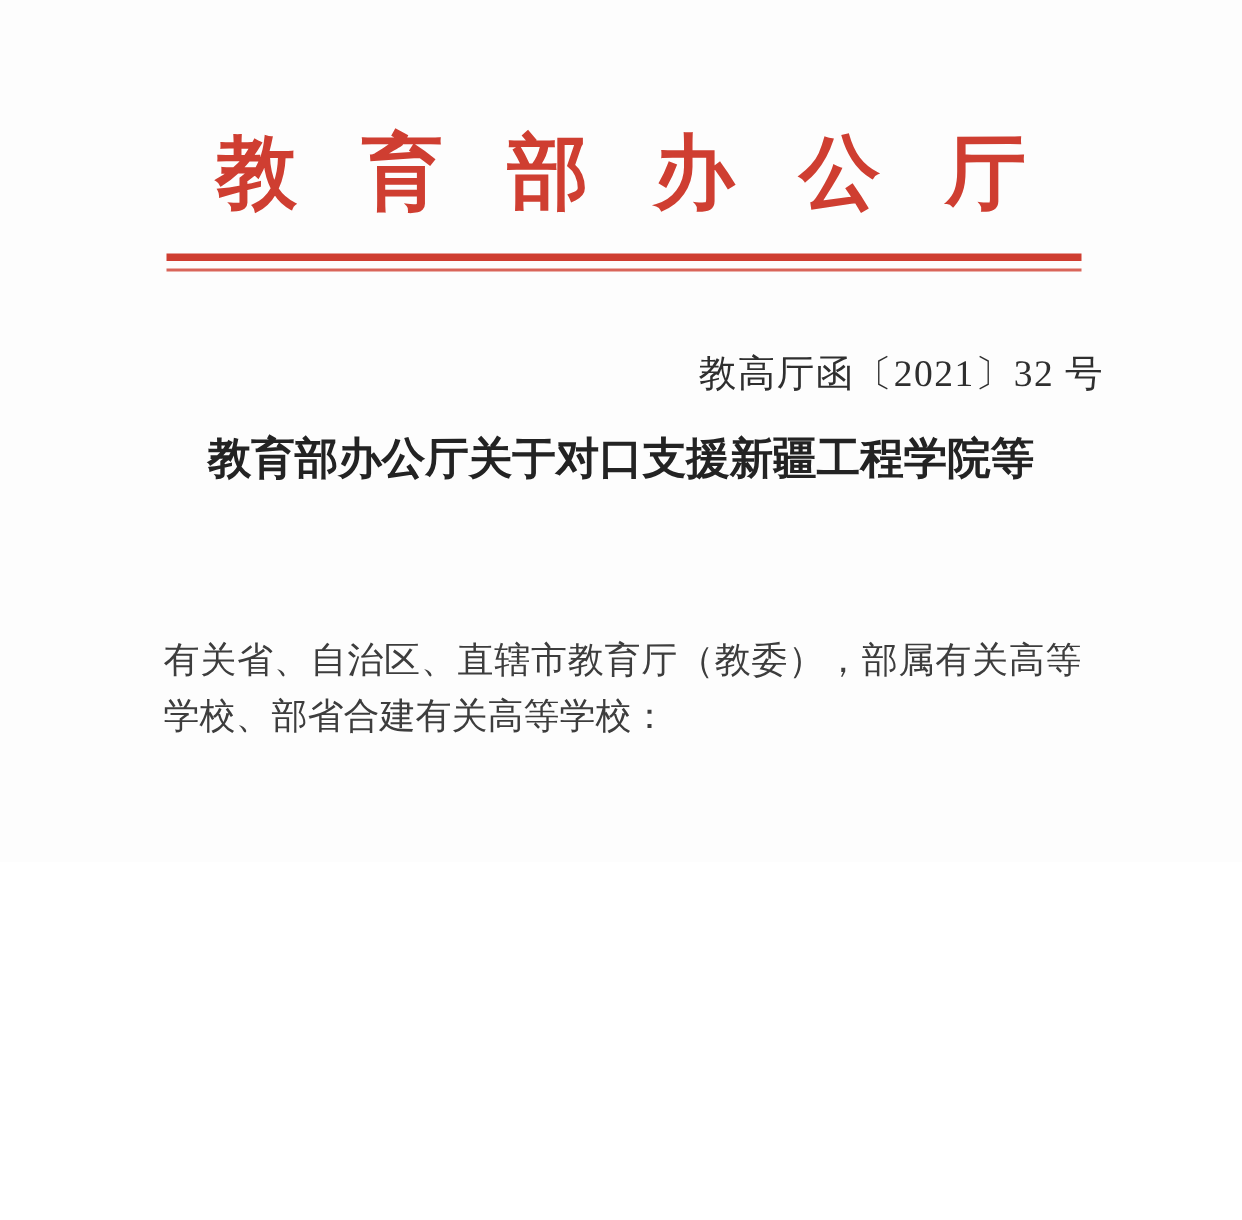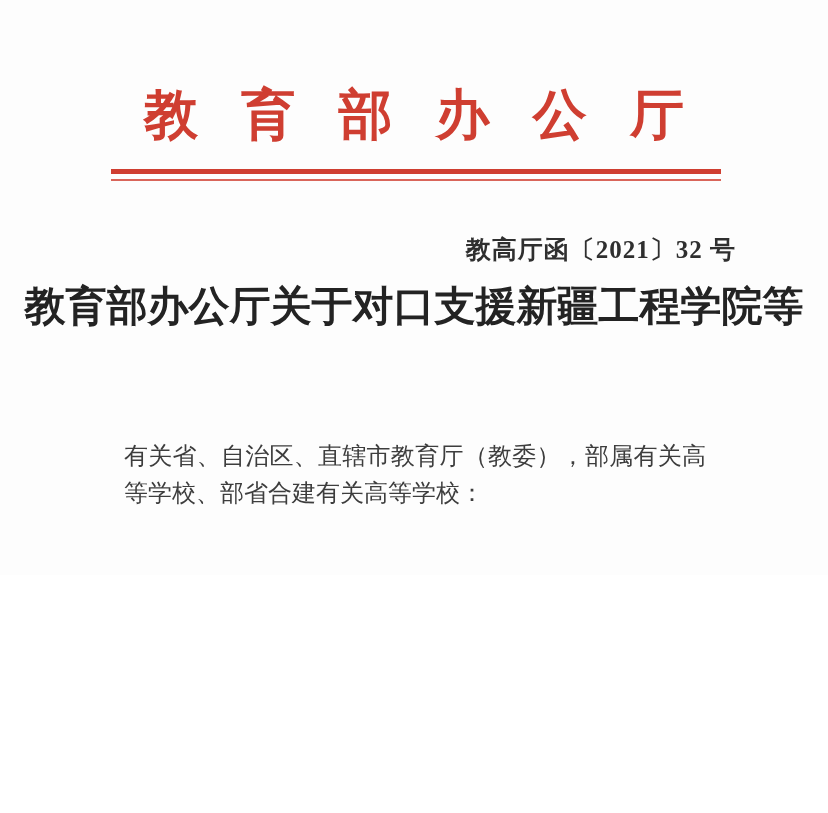--- a/index.html
+++ b/index.html
@@ -40,44 +40,43 @@
     border-bottom:2px solid rgba(207,62,49,0.8);
   }
   .doc-no{
     position:absolute;
     top:235px;right:92px;
     font-family:"Liberation Serif",serif;
     font-size:25px;
     line-height:30px;
     color:var(--docno-text);
     letter-spacing:1px;
-    font-weight:bold;
   }
   .title{
     position:absolute;
     top:283px;left:0;
     width:828px;
     margin:0;
     text-align:center;
-    font-size:41px;
+    font-size:29px;
     line-height:46px;
     font-weight:700;
     color:var(--title-text);
   }
   .title span{display:block;}
   .body{
     position:absolute;
     top:421px;left:108px;
     width:614px;
     font-size:24px;
     line-height:37px;
     color:var(--body-text);
     text-align:justify;
   }
-  .body p{margin:16px;padding:0;}
+  .body p{margin:1px;padding:0;}
   .para.indent{text-indent:2em;}
 </style>
 </head>
 <body>
 
 <div class="page">
 
   <header>
     <div class="agency">教育部办公厅</div>
 

